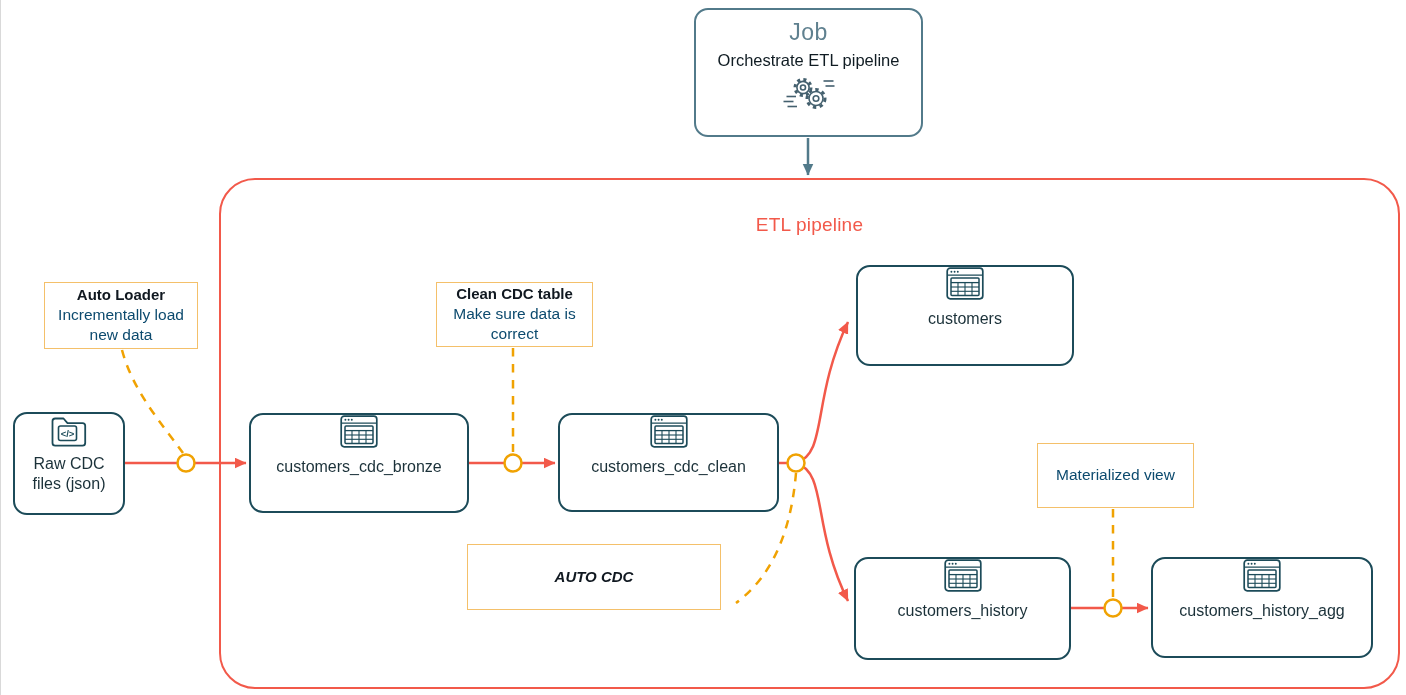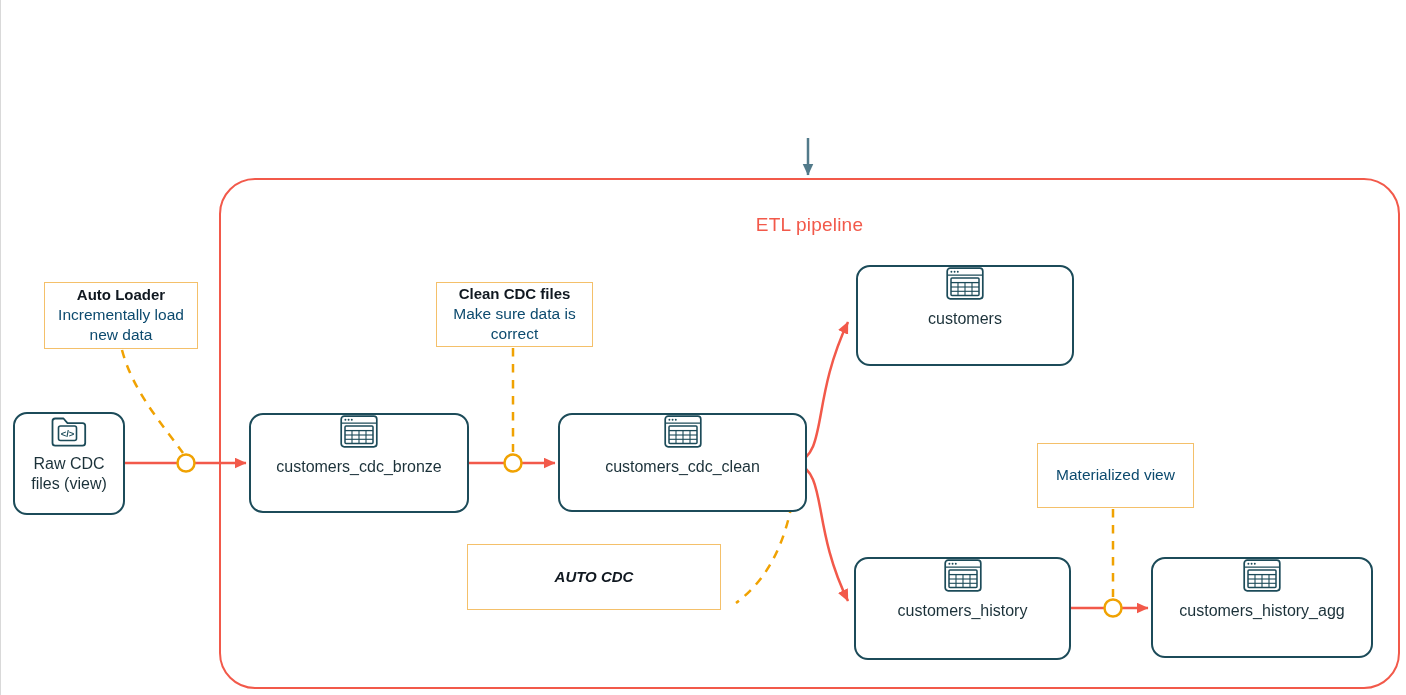--- a/index.html
+++ b/index.html
@@ -124,36 +124,43 @@
     </g>
 
     <g fill="#ffffff" stroke="#f0a202" stroke-width="2.5">
       <circle cx="185" cy="463" r="8.5"></circle>
       <circle cx="512" cy="463" r="8.5"></circle>
       <circle cx="795" cy="463" r="8.5"></circle>
       <circle cx="1112" cy="608" r="8.5"></circle>
     </g>
   </svg>
 
+  <div class="abs job-card">
+    <div class="job-title">Job</div>
+    <div class="job-subtitle">Orchestrate ETL pipeline</div>
+    <svg class="icon icon-gears" width="52" height="36">
+        <use href="#icon-gears"></use>
+      </svg>
+  </div>
 
   <div class="abs node" style="left:12px;top:412px;width:112px;height:103px;gap:6px;">
     <svg class="icon" width="40" height="34">
         <use href="#icon-folder-code"></use>
       </svg>
-    <div class="node-label" style="padding:0 6px;">Raw CDC files (view)</div>
+    <div class="node-label" style="padding:0 6px;">Raw CDC files (json)</div>
   </div>
 
   <div class="abs node" style="left:248px;top:413px;width:220px;height:100px;">
     <svg class="icon" width="38" height="33">
         <use href="#icon-table"></use>
       </svg>
     <div class="node-label">customers_cdc_bronze</div>
   </div>
 
-  <div class="abs node" style="left:557px;top:413px;width:249px;height:99px;">
+  <div class="abs node" style="left:557px;top:413px;width:221px;height:99px;">
     <svg class="icon" width="38" height="33">
         <use href="#icon-table"></use>
       </svg>
     <div class="node-label">customers_cdc_clean</div>
   </div>
 
   <div class="abs node" style="left:855px;top:265px;width:218px;height:101px;">
     <svg class="icon" width="38" height="33">
         <use href="#icon-table"></use>
       </svg>
@@ -173,21 +180,21 @@
       </svg>
     <div class="node-label">customers_history_agg</div>
   </div>
 
   <div class="abs note" style="left:43px;top:282px;width:154px;height:67px;">
     <div class="note-title">Auto Loader</div>
     <div class="note-body">Incrementally load new data</div>
   </div>
 
   <div class="abs note" style="left:435px;top:282px;width:157px;height:65px;">
-    <div class="note-title">Clean CDC files</div>
+    <div class="note-title">Clean CDC table</div>
     <div class="note-body">Make sure data is correct</div>
   </div>
 
   <div class="abs note" style="left:466px;top:544px;width:254px;height:66px;font-style:italic;">
     <div class="note-title">AUTO CDC</div>
   </div>
 
   <div class="abs note" style="left:1036px;top:443px;width:157px;height:65px;">
     <div class="note-body">Materialized view</div>
   </div>

